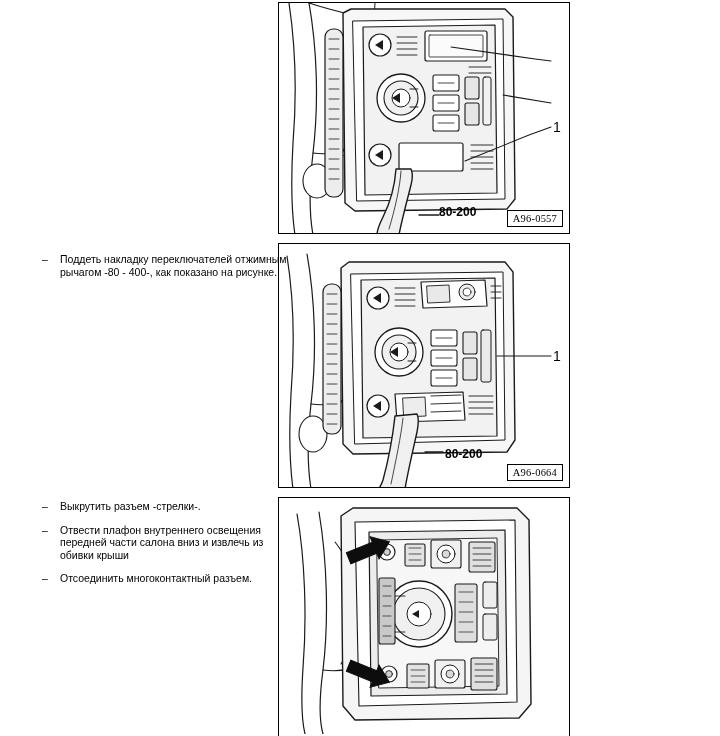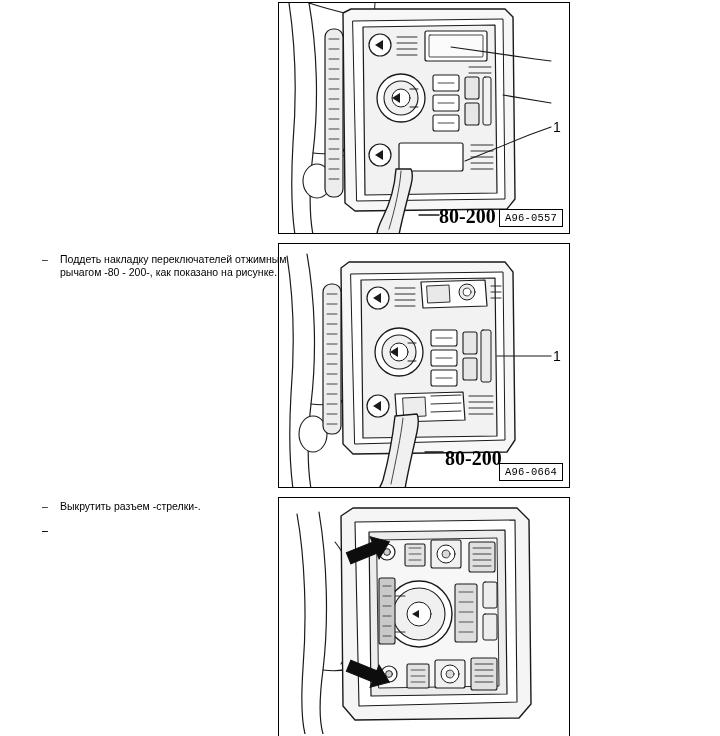--- a/index.html
+++ b/index.html
@@ -35,30 +35,30 @@
 
   .fig-id {
     position: absolute;
     right: 6px;
     bottom: 6px;
     border: 1.3px solid #000;
     background: #fff;
     font-size: 10.5px;
     letter-spacing: 0.2px;
     padding: 2px 5px 2px 5px;
-    font-family: Liberation Mono, monospace;
+    font-family: Liberation Serif, serif;
     text-align: center;
   }
 
   .tool-label {
     position: absolute;
     font-weight: bold;
-    font-size: 20px;
+    font-size: 12px;
     letter-spacing: 0px;
-    font-family: Liberation Serif, serif;
+    font-family: Liberation Sans, sans-serif;
   }
 
   .callout-num {
     position: absolute;
     font-size: 14px;
     font-family: "Liberation Sans", sans-serif;
   }
 
   
   .text-block {
@@ -391,30 +391,32 @@
         <path d="M68 170 L 96 170 L 96 164 L 112 176 L 96 188 L 96 182 L 68 182 Z" transform="rotate(22 90 176)"></path>
       </g>
     </svg>
 
     <div class="fig-id">A96-0559</div>
   </div>
 
   <div class="text-block" id="text-1">
     <div class="bullet-row">
       <span class="dash">–</span>
-      <span>Поддеть накладку переключателей отжимным рычагом -80 - 200-, как показано на рисунке.</span>
+      <span>Поддеть накладку переключателей отжимным рычагом -80 - 400-, как показано на рисунке.</span>
     </div>
   </div>
 
   <div class="text-block" id="text-2">
     <div class="bullet-row">
       <span class="dash">–</span>
       <span>Выкрутить разъем -стрелки-.</span>
     </div>
     <div class="bullet-row">
       <span class="dash">–</span>
+      <span>Отвести плафон внутреннего освещения передней части салона вниз и извлечь из обивки крыши</span>
     </div>
     <div class="bullet-row">
       <span class="dash">–</span>
+      <span>Отсоединить многоконтактный разъем.</span>
     </div>
   </div>
 
 </div>
 
 </body></html>

